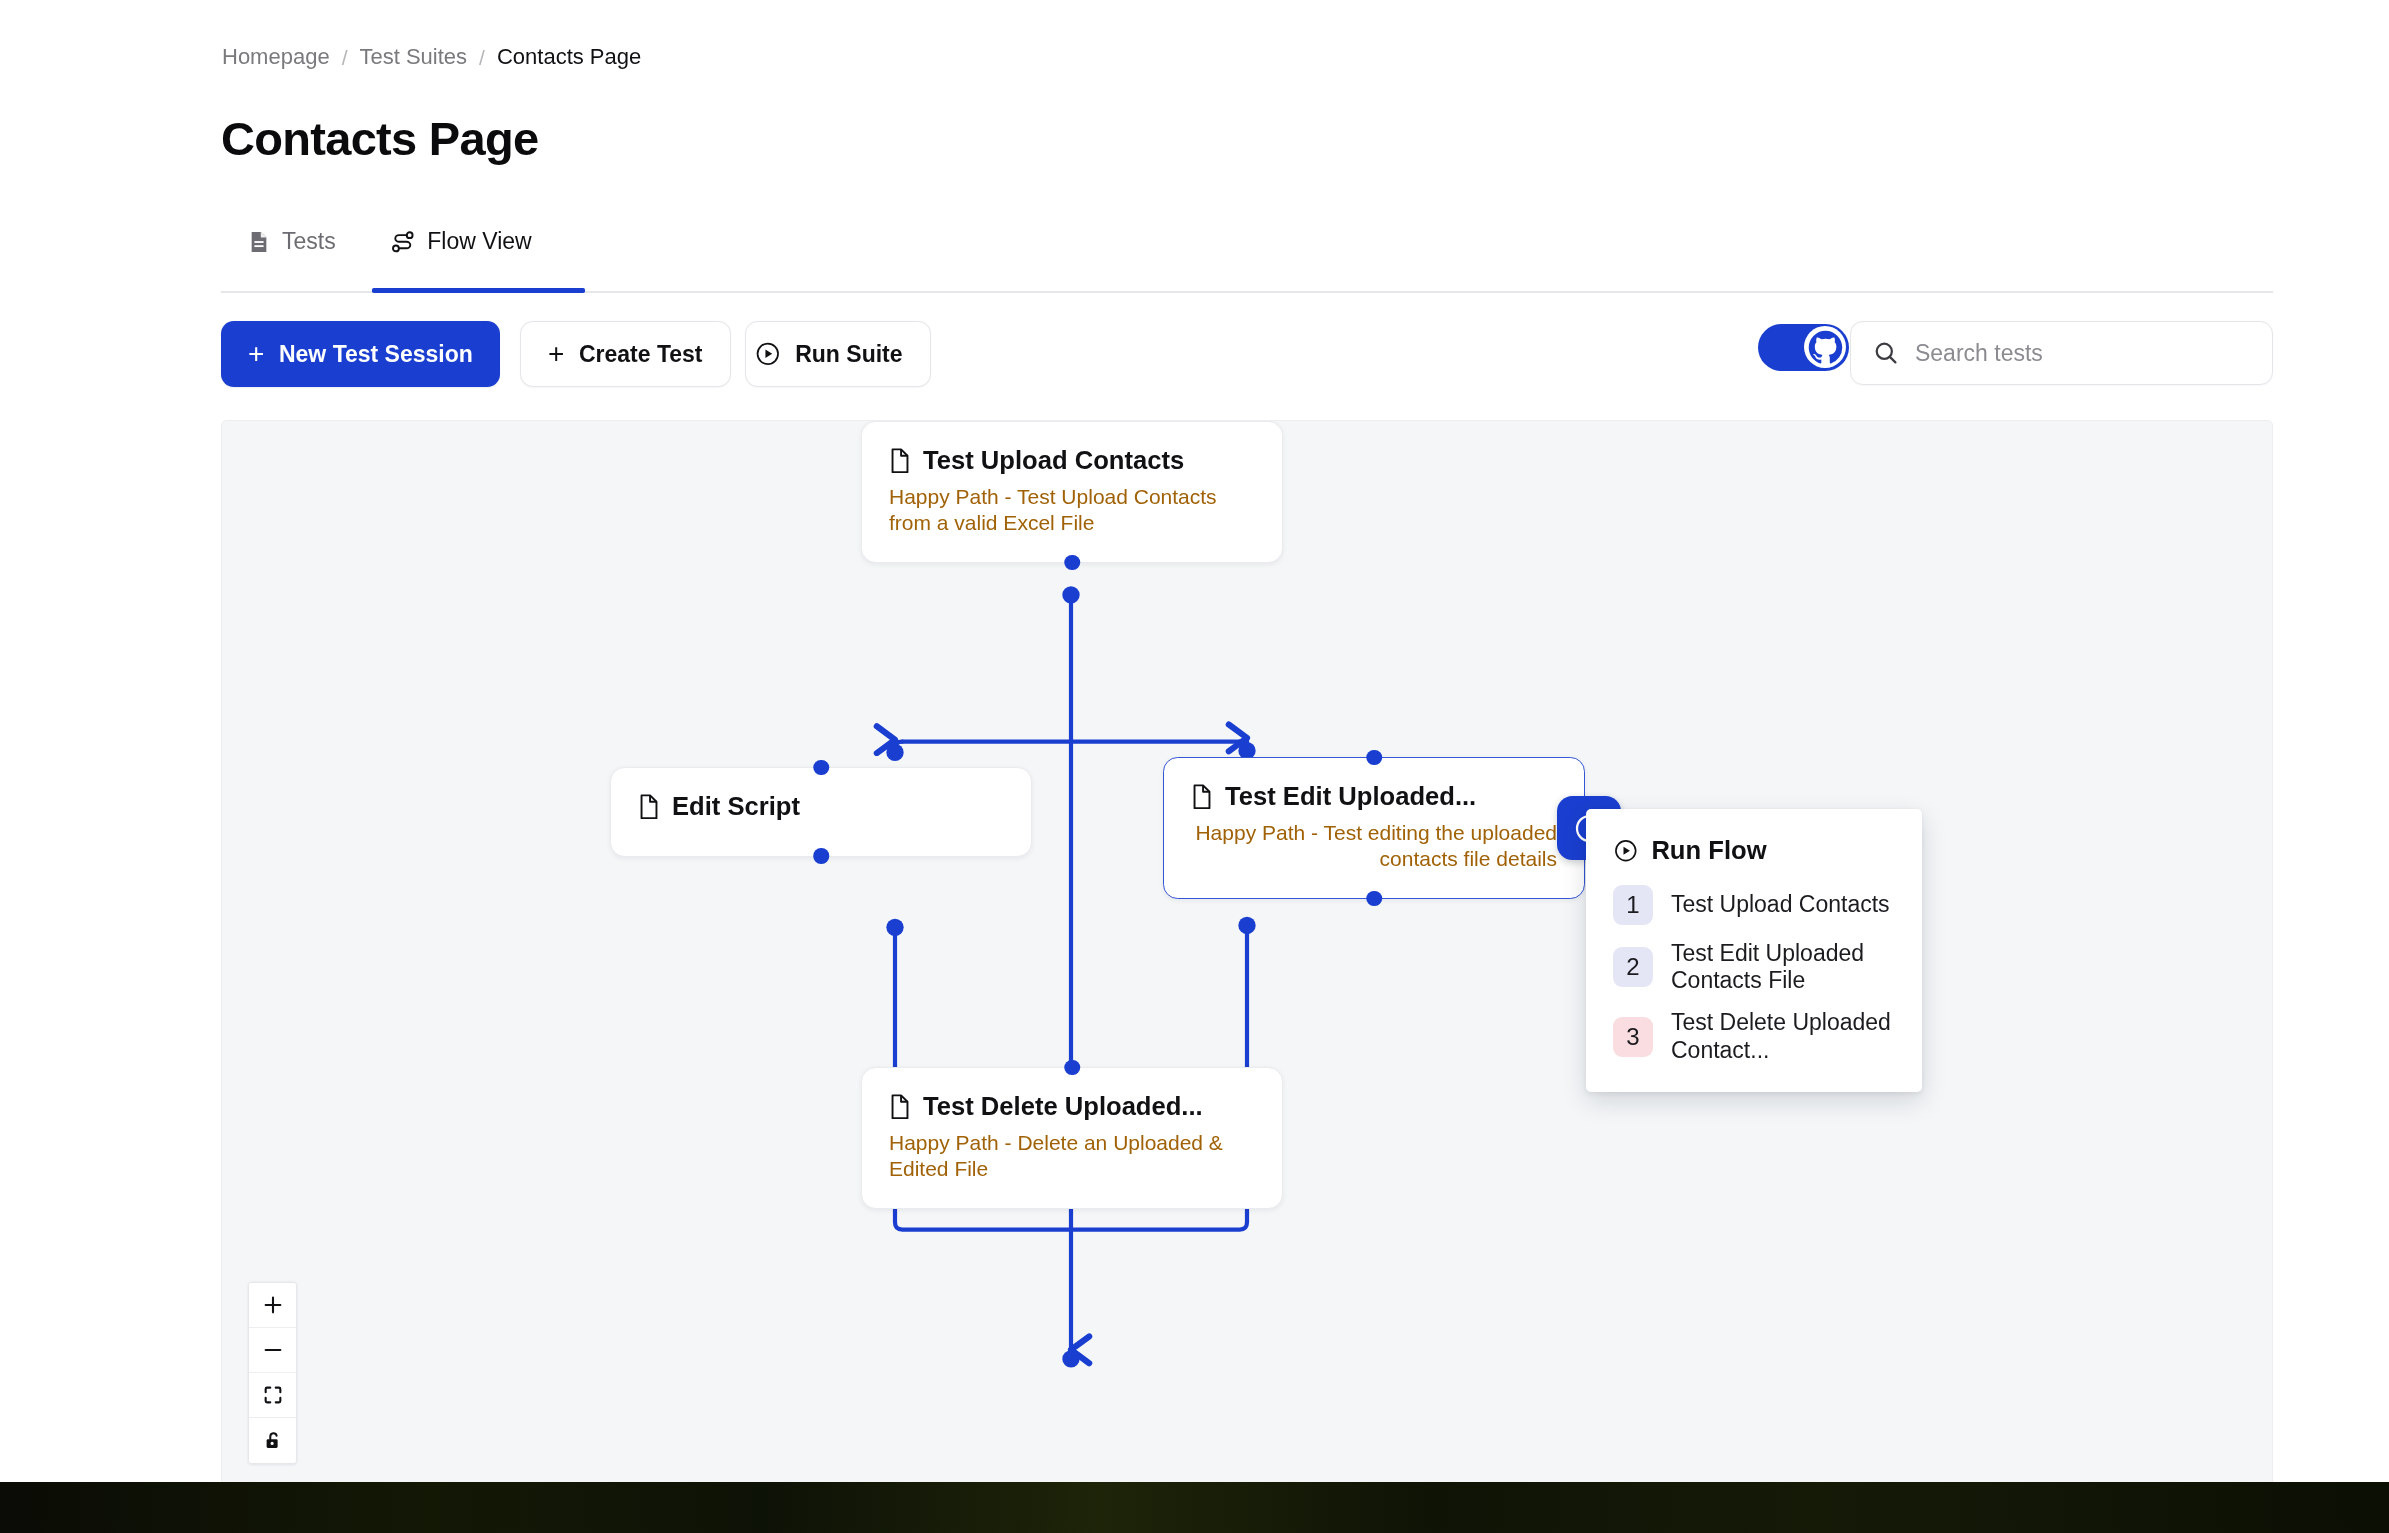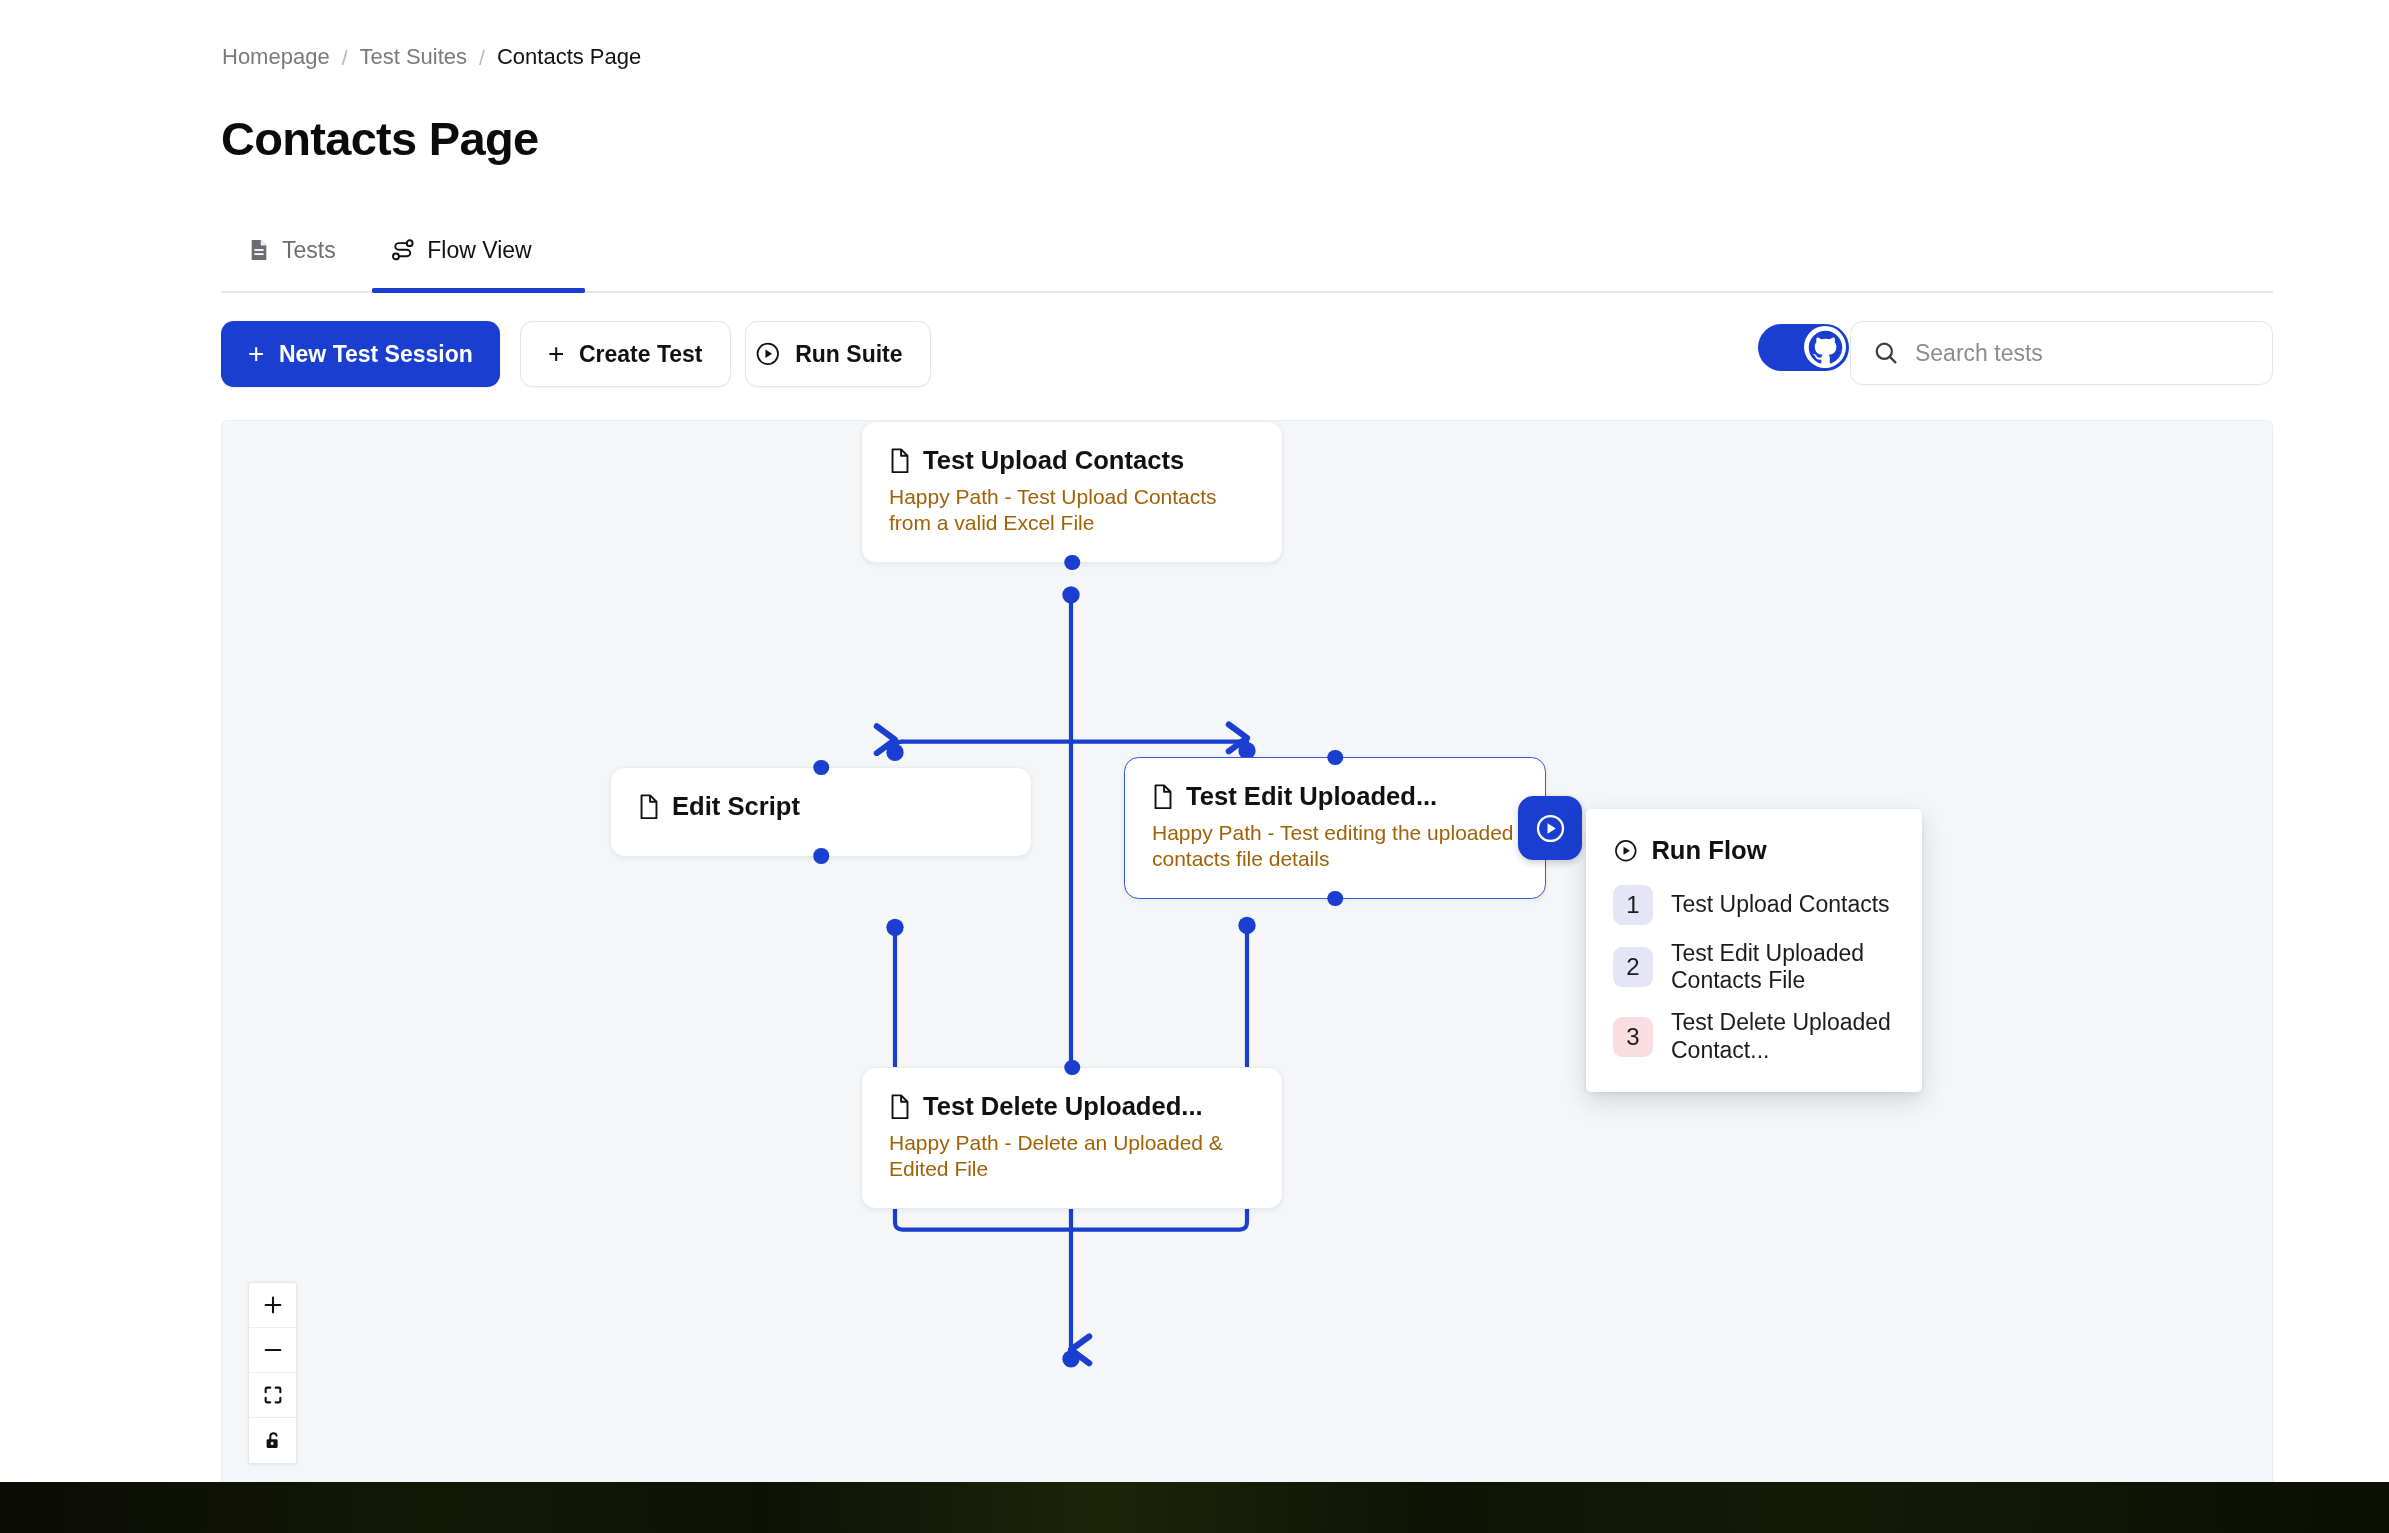--- a/index.html
+++ b/index.html
@@ -24,21 +24,21 @@
   
   .page-title {
     position: absolute; left: 221px; top: 111px;
     font-size: 47px; font-weight: 700; color: #0B0B0E;
     letter-spacing: -0.7px;
   }
 
   
   .tabs {
     position: absolute; left: 221px; top: 228px;
-    display: flex; align-items: center; gap: 0;
+    display: flex; align-items: flex-start; gap: 0;
     height: 64px;
   }
   .tab {
     display: flex; align-items: center; gap: 12px;
     padding: 0 27px 20px 27px;
     font-size: 23px; color: #6C6C72; cursor: pointer;
     background: none; border: none; font-family: inherit;
   }
   .tab.active { color: #111114; font-weight: 400; }
   .tab-underline {
@@ -130,21 +130,21 @@
   }
   .handle {
     position: absolute; width: 15.5px; height: 15.5px; border-radius: 50%;
     background: #1A3FD0; left: 50%; transform: translateX(-50%);
   }
   .handle.top { top: -8.2px; }
   .handle.bottom { bottom: -8.2px; }
 
   #node-upload { left: 639px; top: 0px;   width: 422px; }
   #node-edit   { left: 388px; top: 346px; width: 422px; }
-  #node-testedit { left: 902px; top: 336px; width: 422px; }
+  #node-testedit { left: 941px; top: 336px; width: 422px; text-align: right; }
   #node-delete { left: 639px; top: 646px; width: 422px; }
 
   .run-node-btn {
     position: absolute; right: -37px; top: 50%; transform: translateY(-50%);
     width: 64px; height: 64px; border-radius: 15.5px;
     background: #1A3FD0; border: none; cursor: pointer;
     display: flex; align-items: center; justify-content: center;
     box-shadow: 0 2.7px 7.3px rgba(16,24,40,.2);
   }
 

